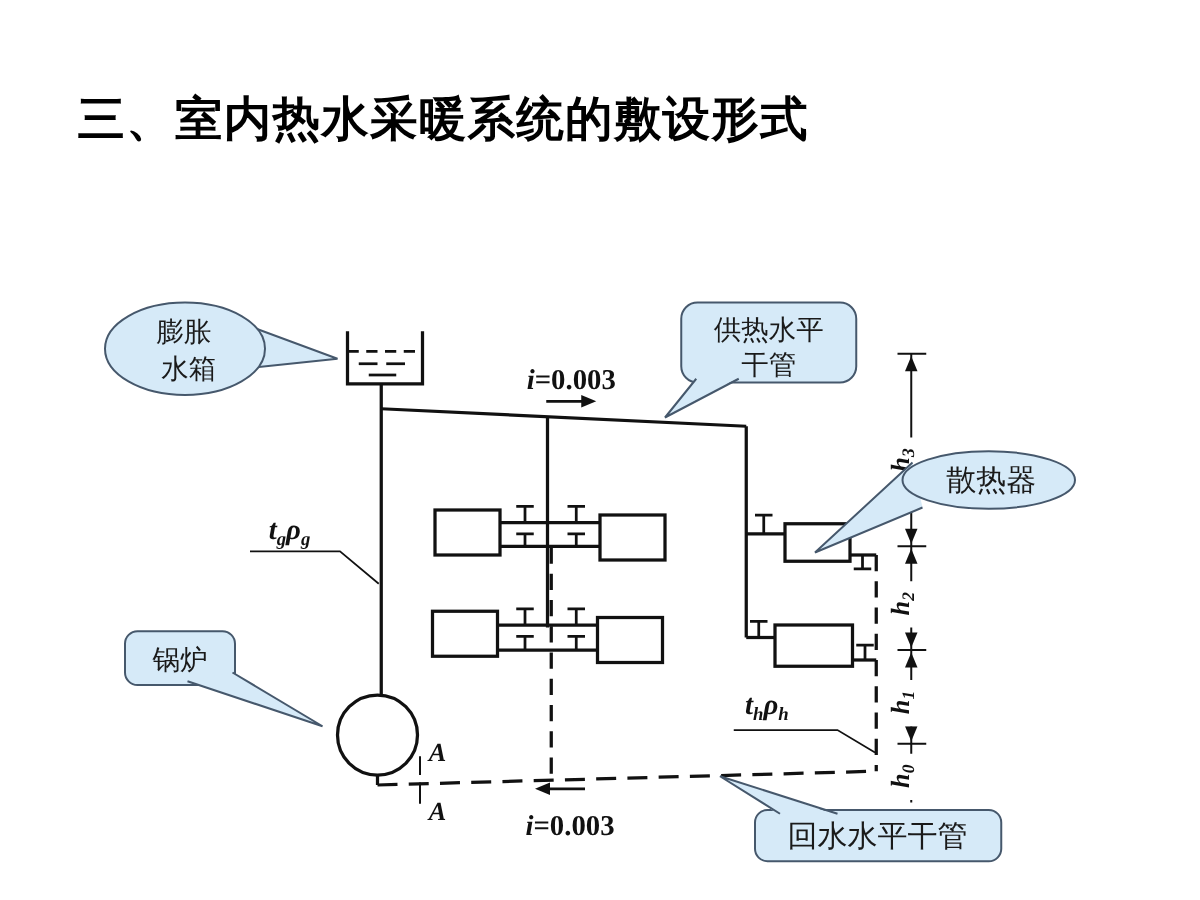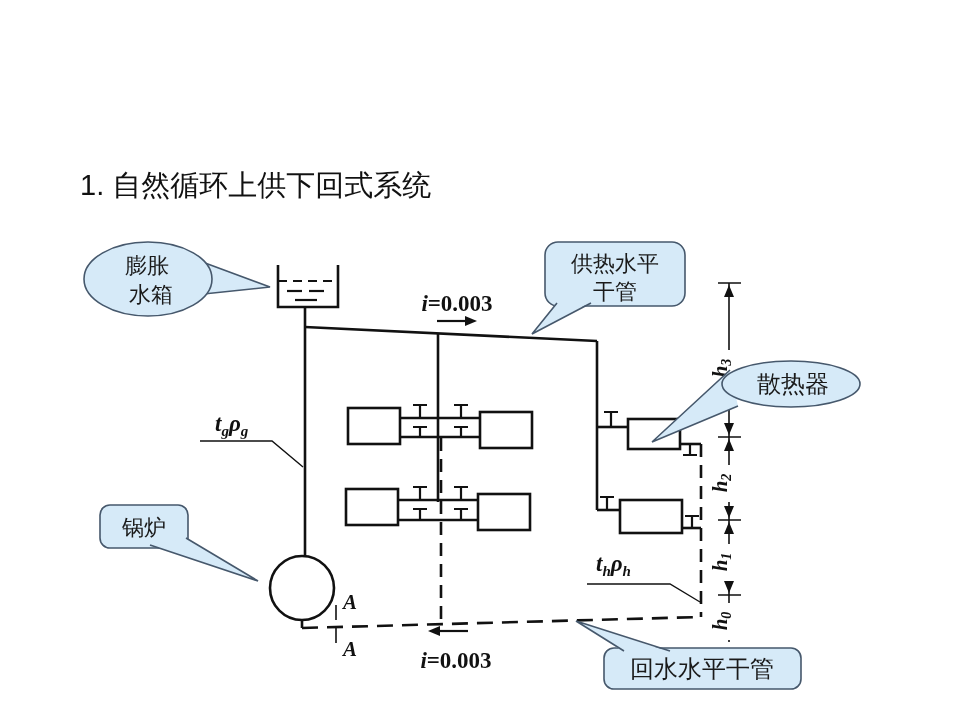--- a/index.html
+++ b/index.html
@@ -34,24 +34,22 @@
   .sub{font-size:15px;}
   .dim-label{font-family:"Liberation Serif",serif;font-weight:bold;font-style:italic;font-size:21px;fill:#111;}
   .dim-sub{font-size:14px;}
   .whitebg{fill:#ffffff;stroke:none;}
 </style>
 </head>
 <body>
 
 <div id="slide">
 
+  <div id="title">三、室内热水采暖系统的敷设形式</div>
 
-  <div id="subtitle">
-    <span class="num">1.</span><span>自然循环上供下回式系统</span>
-  </div>
 
   <svg width="960" height="720" viewBox="0 0 960 720">
 
     <g>
       <path class="pipe" d="M278 265 V307 H338 V265"></path>
       <line class="pipe-thin dashed-sm" x1="278" y1="281" x2="338" y2="281"></line>
       <line class="pipe-thin" x1="287" y1="291" x2="302" y2="291"></line>
       <line class="pipe-thin" x1="309" y1="291" x2="324" y2="291"></line>
       <line class="pipe-thin" x1="295" y1="300" x2="317" y2="300"></line>
     </g>

